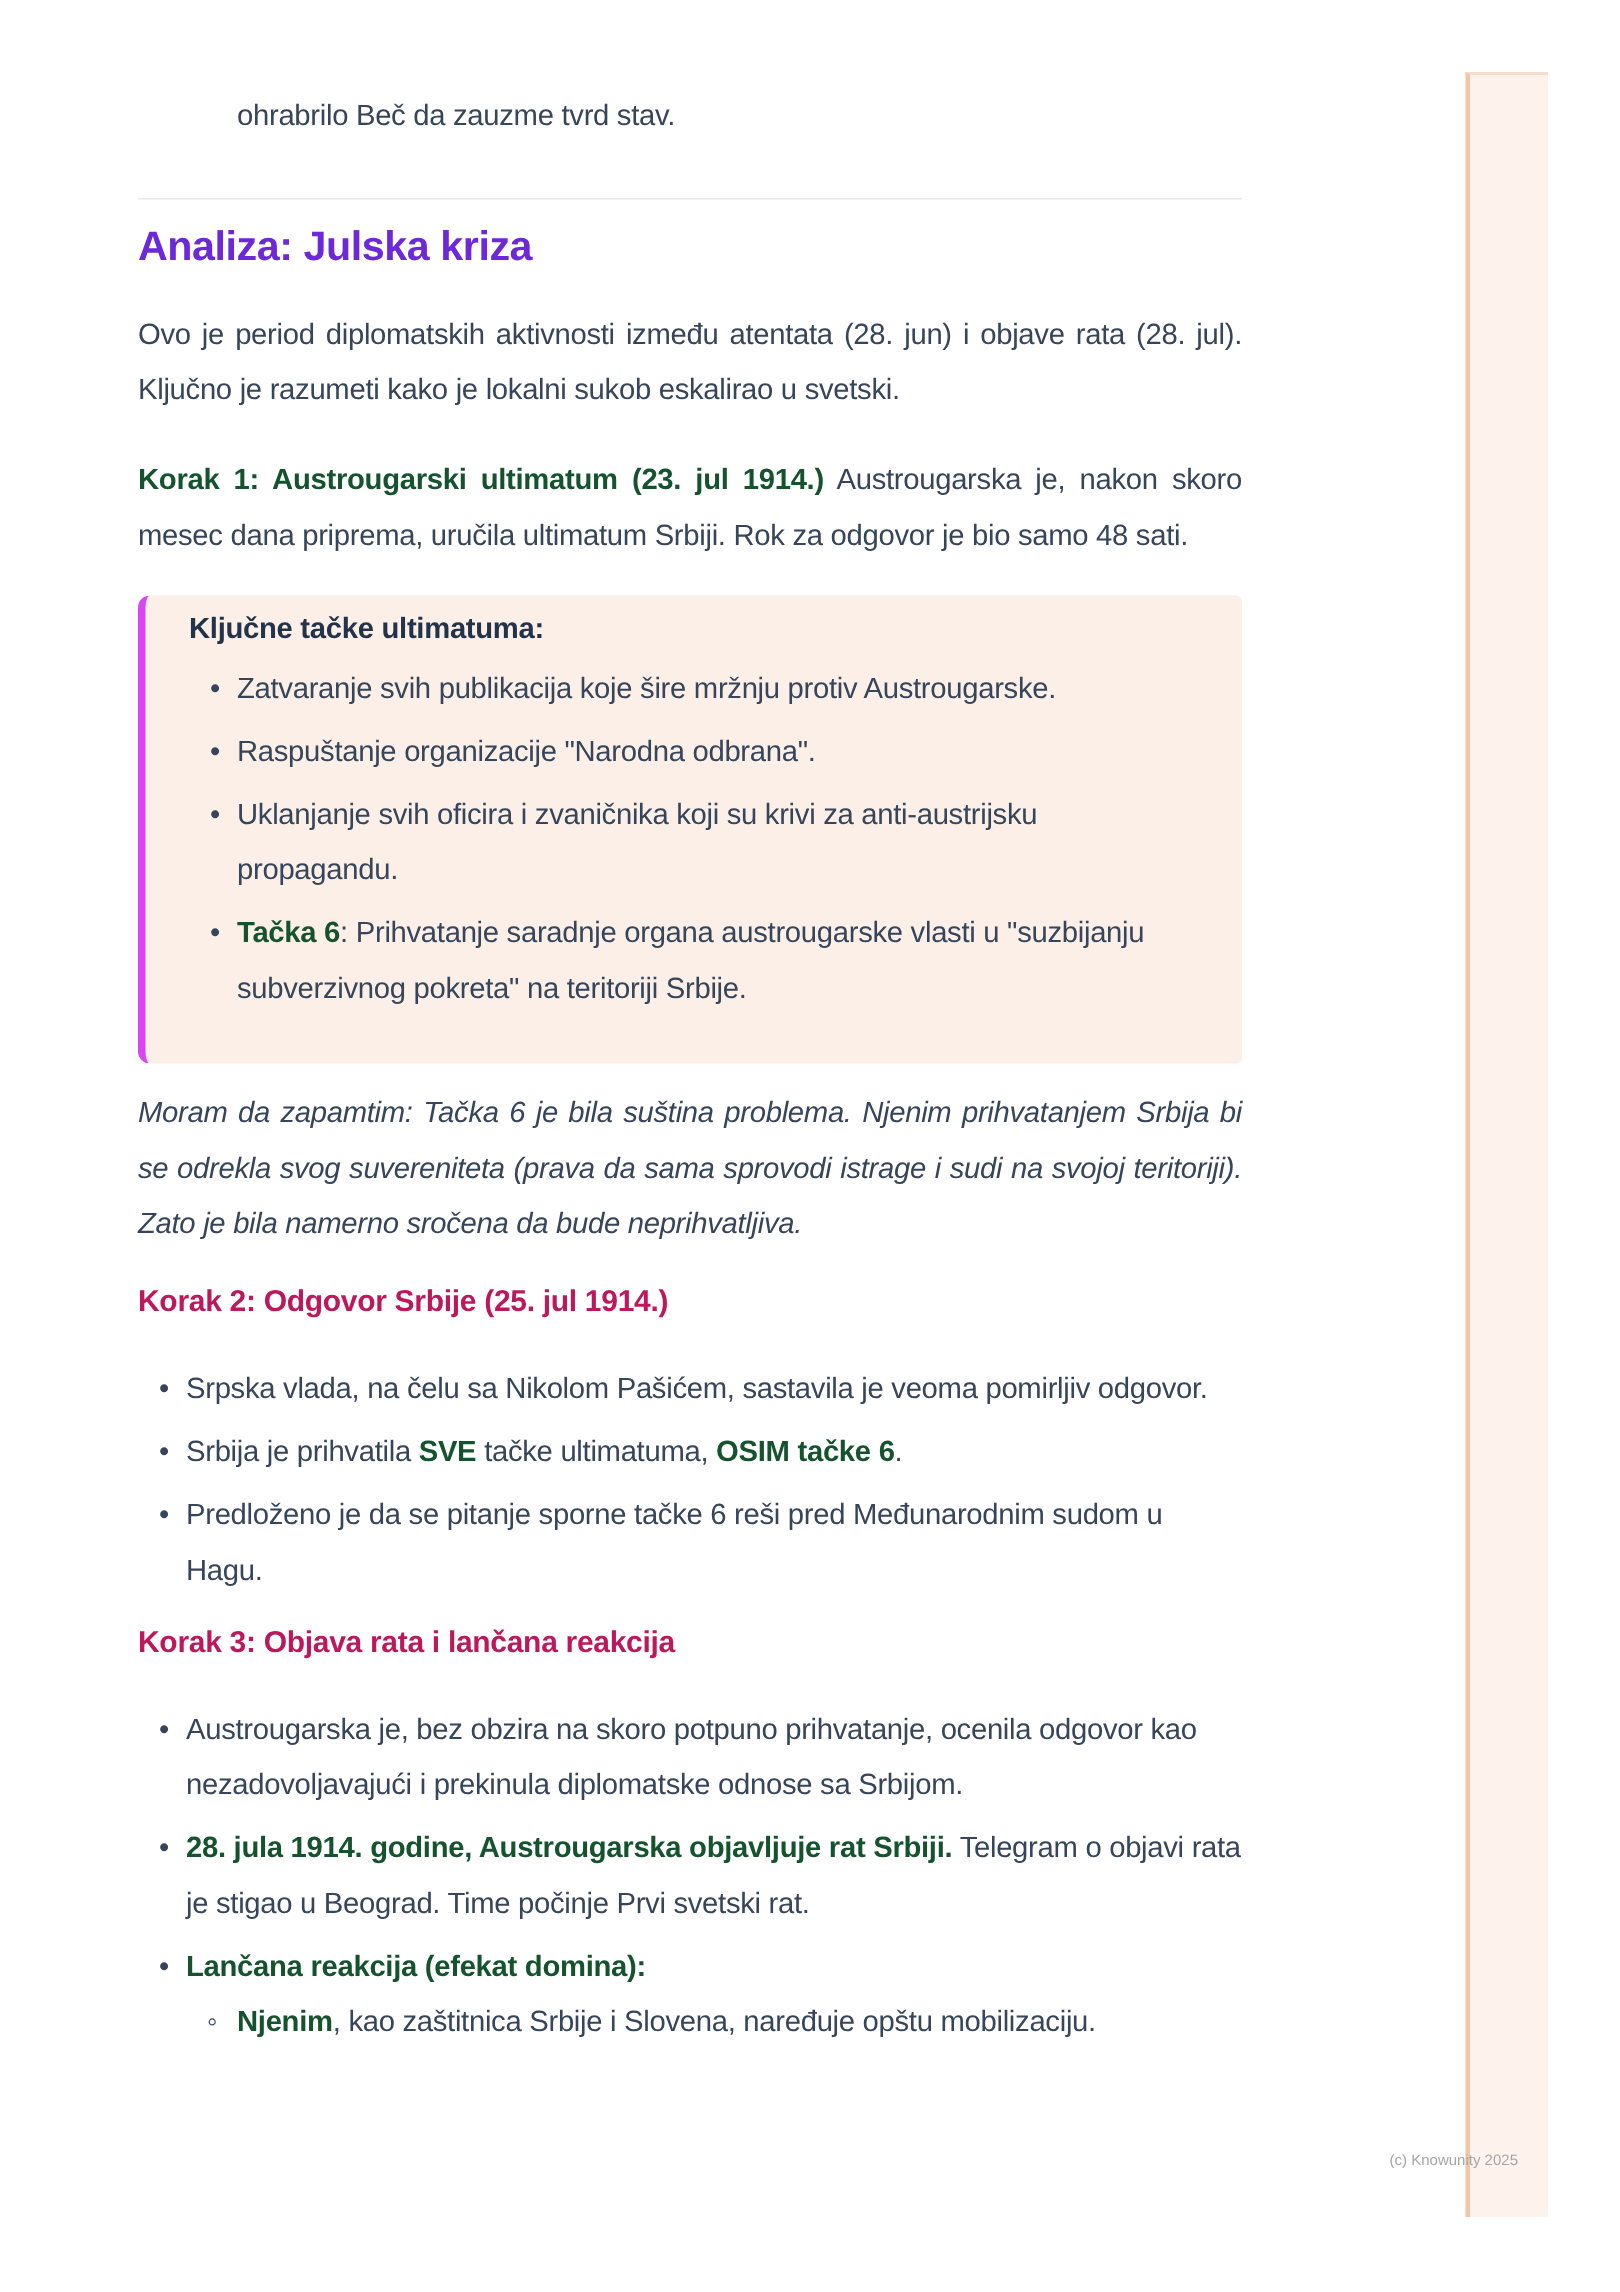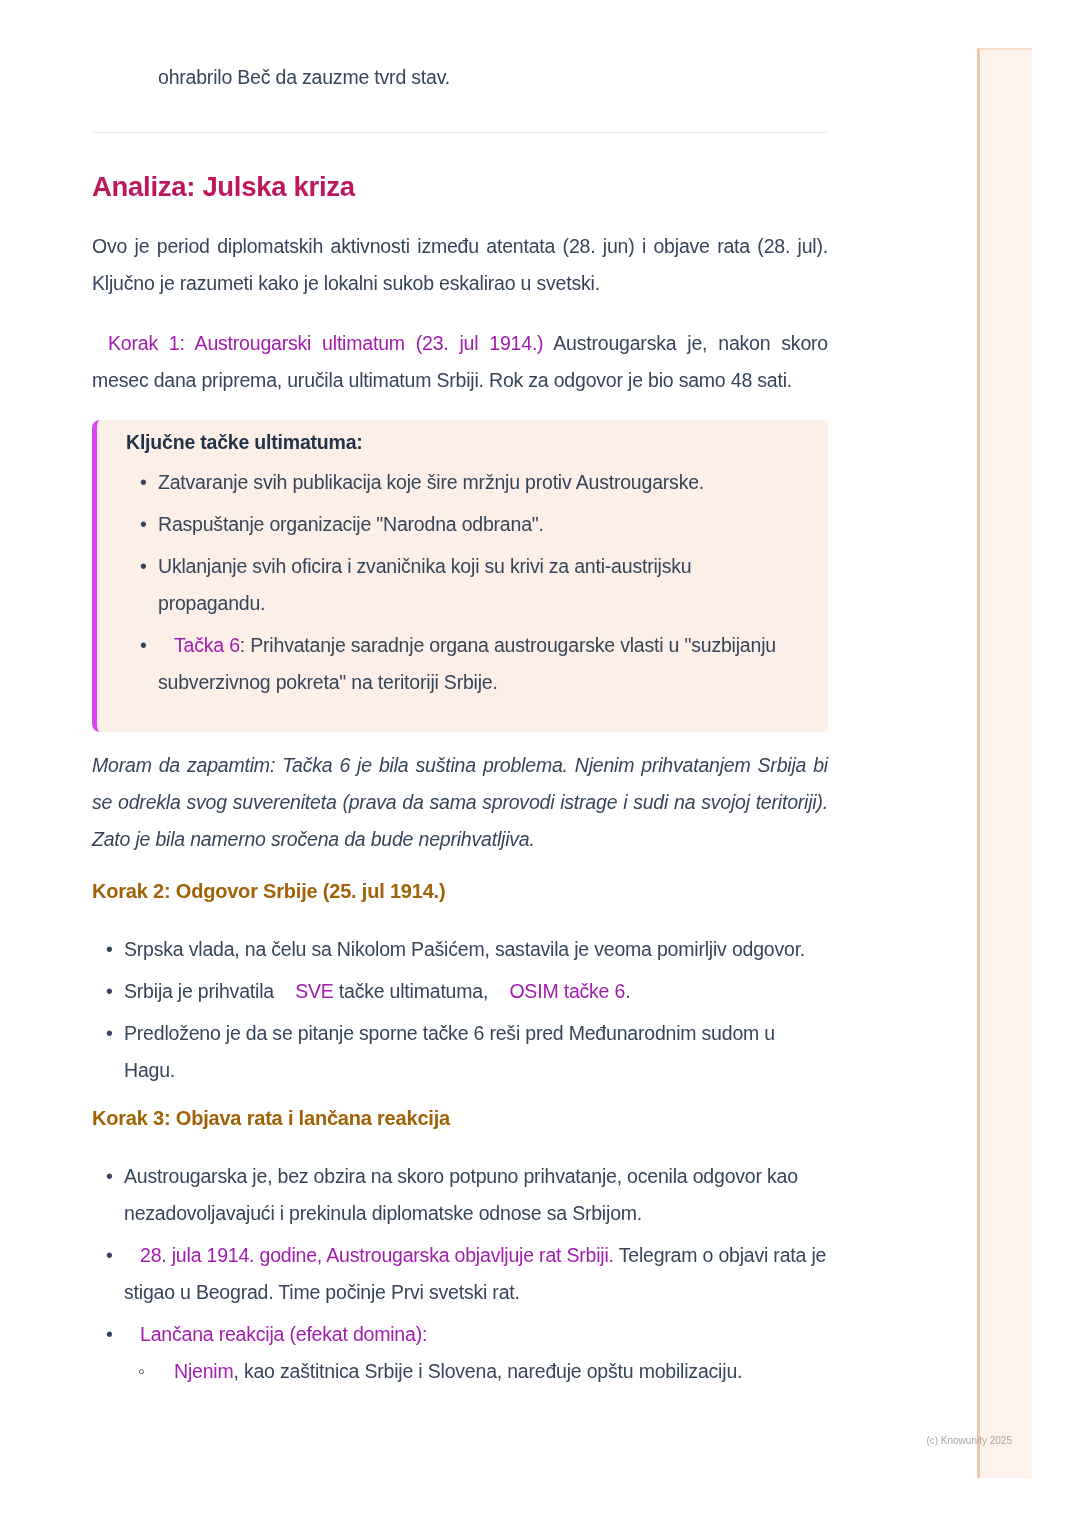--- a/index.html
+++ b/index.html
@@ -31,32 +31,32 @@
   }
 
   .divider {
     border: none;
     border-top: 1px solid #e9e9e9;
     margin: 36px 0 0 0;
     height: 0;
   }
 
   .sec-title {
-    margin: 36px 0 0 0;
+    margin: 13px 0 0 0;
     font-size: 27.5px;
     line-height: 36px;
     font-weight: bold;
-    color: #be185d;
+    color: #6d28d9;
     letter-spacing: -0.3px;
   }
 
   .para { margin: 23px 0 0 0; }
   .just { text-align: justify; }
 
-  b, strong { color: #a21caf; font-weight: normal; margin-left: 16px; }
+  b, strong { color: #14532d; font-weight: bold; }
 
   .callout {
     margin: 21px 0 0 0;
     background: #fbefe8;
     border-left: 5px solid #d946ef;
     border-radius: 8px 4px 4px 8px;
     padding: 4px 30px 26px 29px;
   }
 
   .callout-title {
@@ -103,21 +103,21 @@
   .note {
     margin: 15px 0 0 0;
     font-style: italic;
   }
 
   .step-head {
     margin: 18px 0 0 0;
     font-size: 20px;
     line-height: 30px;
     font-weight: bold;
-    color: #a16207;
+    color: #be185d;
   }
   .step-head.third { margin-top: 14px; }
 
   ul.main { margin-top: 25px; }
 
   .side-strip {
     position: absolute;
     left: 977px;
     top: 48px;
     width: 55px;

